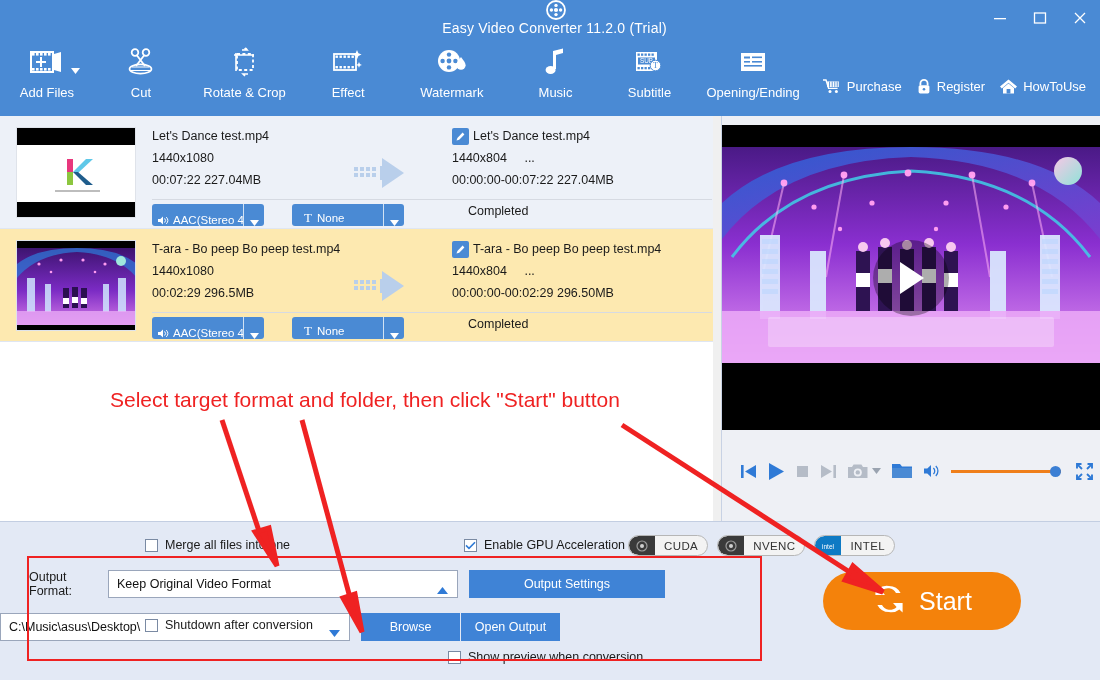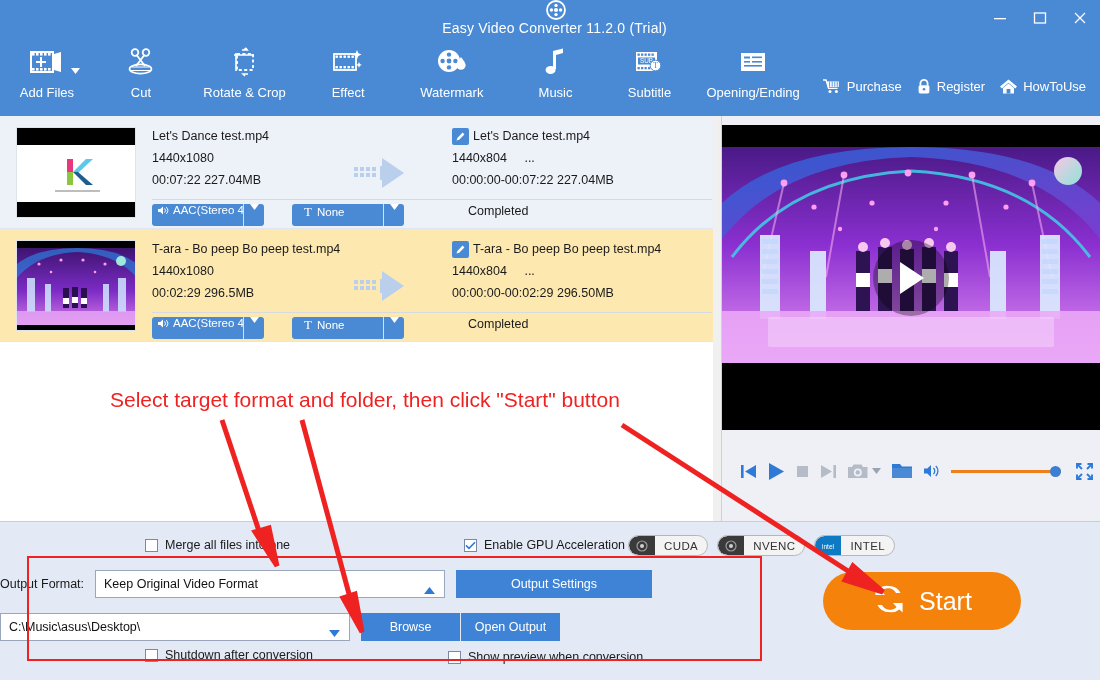--- a/index.html
+++ b/index.html
@@ -63,21 +63,21 @@
   .meta.name{ line-height:21px; }
   .dst-name{ display:flex; align-items:center; }
   .edit-ico{
     width:17px; height:17px; background:#4a8ad4; border-radius:2px; margin-right:4px;
     display:flex; align-items:center; justify-content:center; flex:0 0 auto;
   }
   .arrow-big{ position:absolute; left:352px; top:40px; }
   .rowsep{ position:absolute; left:152px; top:83px; width:560px; height:1px; background:#d6dae2;}
   .pill{
     height:22px; background:#4a8ad4; border-radius:3px; display:inline-flex;
-    align-items:flex-start; color:#fff; font-size:11.5px; overflow:hidden; vertical-align:middle;
+    align-items:flex-end; color:#fff; font-size:11.5px; overflow:hidden; vertical-align:middle;
   }
   .pill .txt{ padding:0 5px; display:flex; align-items:center; white-space:nowrap; overflow:hidden;}
   .pill .divider{ width:1px; height:22px; background:#fff; opacity:.75;}
   .pill .drop{ width:20px; display:flex; align-items:center; justify-content:center;}
   .pill.audio{ position:absolute; left:152px; top:88px; width:112px; }
   .pill.audio .txt{ width:91px; }
   .pill.sub{ position:absolute; left:292px; top:88px; width:112px; }
   .pill.sub .txt{ width:91px; justify-content:flex-start; padding-left:12px;}
   .status{ position:absolute; left:468px; top:88px; font-size:12.5px; color:#1a1a1a; }
   .emptyarea{ position:absolute; left:0; top:226px; width:722px; height:179px; background:#fff; }
@@ -112,35 +112,35 @@
     position:absolute; left:0; top:521px; width:1100px; height:159px;
     background:#e3e9f5; border-top:1px solid #c3cee2;
   }
   .cb{ display:inline-flex; align-items:center; font-size:12.5px; color:#1a1a1a; }
   .cbbox{
     width:13px; height:13px; border:1px solid #7a8aa3; background:#fff; margin-right:7px;
     display:flex; align-items:center; justify-content:center; flex:0 0 auto;
   }
   .merge{ position:absolute; left:145px; top:538px; }
   .gpu{ position:absolute; left:464px; top:538px;text-align:right; }
-  .shutdown{ position:absolute; left:145px; top:648px; }
+  .shutdown{ position:absolute; left:145px; top:618px; }
   .showprev{ position:absolute; left:448px; top:650px; }
   .gputoggles{ position:absolute; left:628px; top:535px; display:flex; }
   .gbtn{
     height:21px; border:1px solid #b6b6b6; border-radius:11px; background:#f3f3f3;
     display:flex; align-items:center; margin-right:9px; overflow:hidden;
   }
   .gbtn .badge{
     width:26px; height:19px; background:#3a3a3a; border-radius:10px 0 0 10px;
     display:flex; align-items:center; justify-content:center; flex:0 0 auto;
   }
   .gbtn .gtxt{ font-size:11.5px; color:#333; padding:0 9px; letter-spacing:.4px;}
   .gbtn .badge.intel{ background:#0e7ac4; }
   .formrow{ position:absolute; display:flex; align-items:center; }
-  .formrow .lab{ width:95px; font-size:12.5px; color:#1a1a1a; }
+  .formrow .lab{ width:108px; font-size:12.5px; color:#1a1a1a; padding-left:29px;}
   .combo{
     width:350px; height:28px; background:#fff; border:1px solid #9aa6bb;
     display:flex; align-items:center; position:relative;
   }
   .combo .cval{ font-size:12.5px; color:#111; padding-left:8px; white-space:nowrap;}
   .combo .carr{ position:absolute; right:9px; top:9px; }
   .btn-blue{
     background:#3f83d6; color:#fff; font-size:12.5px; height:28px;
     display:flex; align-items:center; justify-content:center; border:none;
   }

